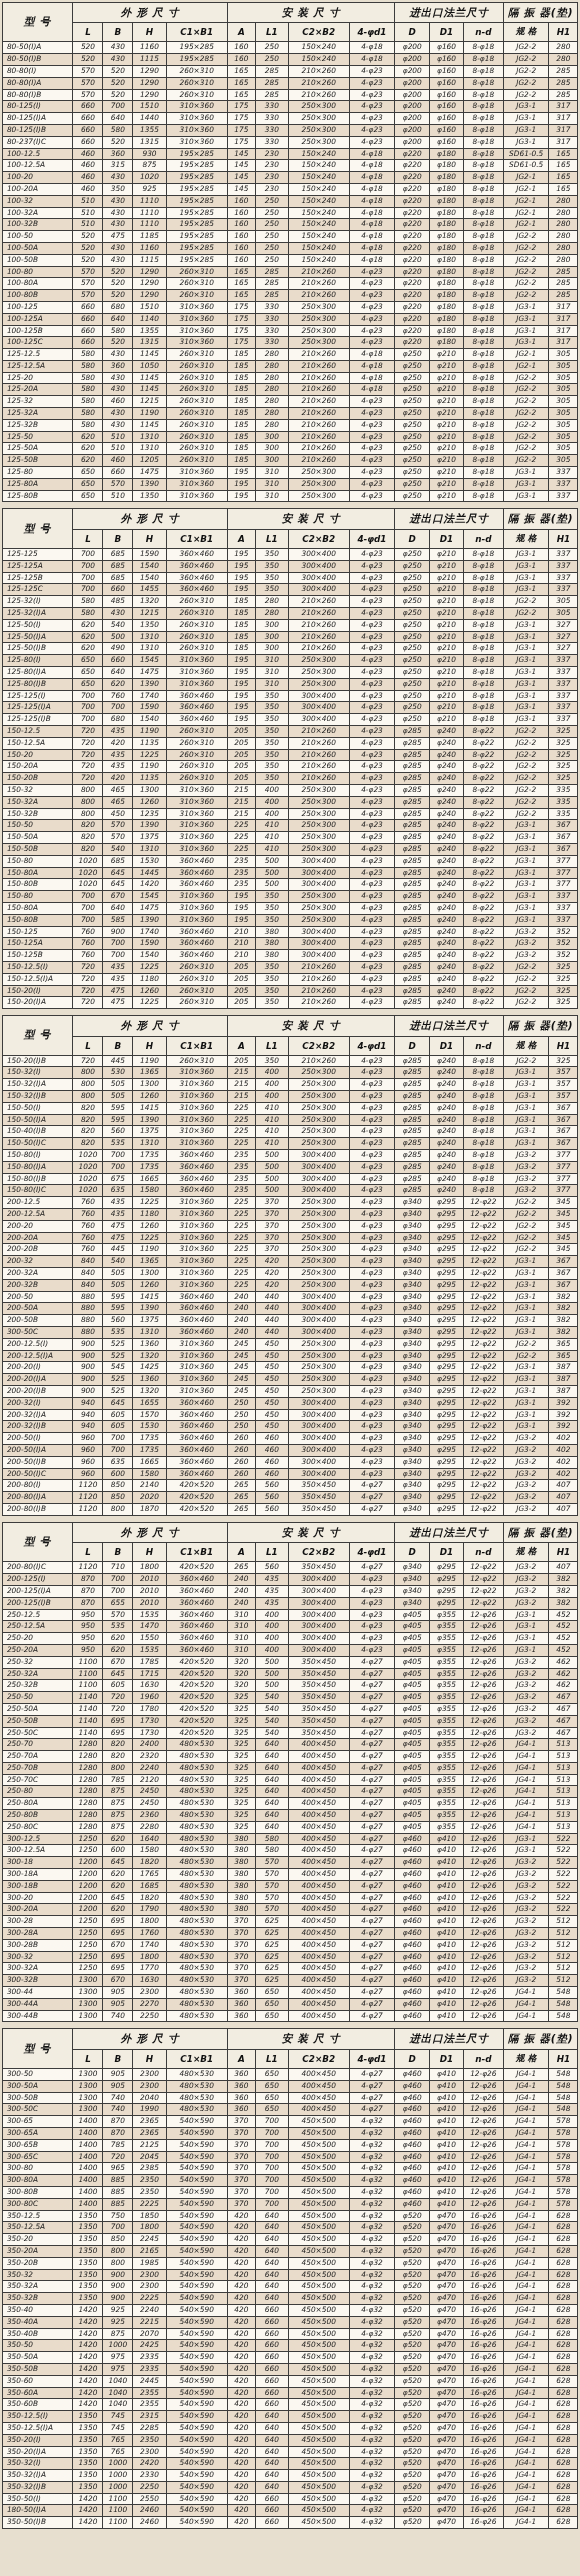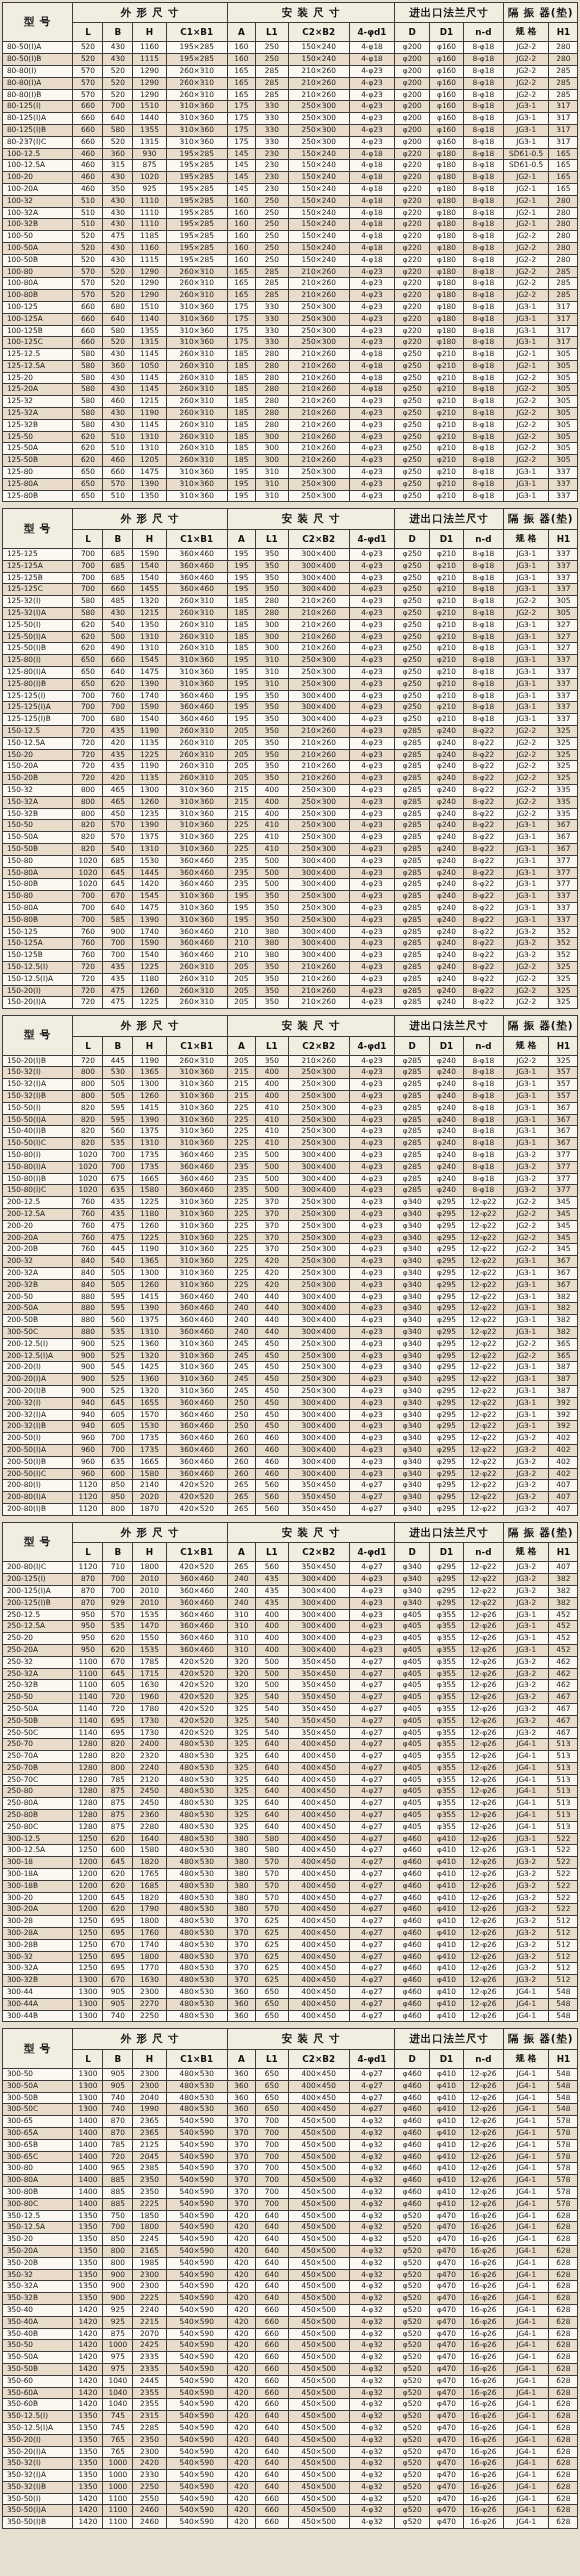--- a/index.html
+++ b/index.html
@@ -1,18 +1,18 @@
 <!DOCTYPE html>
 <html style="font-size:13.5px"><head>
 <meta charset="utf-8">
 <style>
   html,body{margin:0;padding:0;background:#e7dfcf;}
   body{font-family:"DejaVu Sans","Liberation Sans",sans-serif;width:580px;}
   .wrap{padding:1.7px 1.7px;}
-  table.spec{width:100%;border-collapse:collapse;table-layout:fixed;margin:0 0 5.9px 0;background:#14532d;}
+  table.spec{width:100%;border-collapse:collapse;table-layout:fixed;margin:0 0 5.9px 0;background:#14532d;font-style:italic;}
   table.spec th, table.spec td{border:0.8px solid #3c3c3c;overflow:hidden;white-space:nowrap;}
   table.spec{border:1.7px solid #222;}
   thead th{background:#f2ede1;color:#111;font-weight:bold;text-align:center;}
   thead tr.group-row th{height:17.7px;font-size:10.5px;letter-spacing:0.8px;}
   thead tr.sub-row th{height:16px;font-size:8.8px;letter-spacing:0;}
   tbody td{height:10.8px;line-height:10.8px;font-size:7.4px;color:#1a1a1a;text-align:center;padding:0 0.8px;}
   tbody td:first-child{text-align:left;padding-left:4.2px;}
   tbody tr:nth-child(odd){background:#fbf8f1;}
   tbody tr:nth-child(even){background:#e9dccb;}
 </style>
@@ -2114,21 +2114,21 @@
           <td>4-φ23</td>
           <td>φ340</td>
           <td>φ295</td>
           <td>12-φ22</td>
           <td>JG3-2</td>
           <td>382</td>
         </tr>
         <tr>
           <td>200-125(I)B</td>
           <td>870</td>
-          <td>929</td>
+          <td>655</td>
           <td>2010</td>
           <td>360×460</td>
           <td>240</td>
           <td>435</td>
           <td>300×400</td>
           <td>4-φ23</td>
           <td>φ340</td>
           <td>φ295</td>
           <td>12-φ22</td>
           <td>JG3-2</td>
@@ -3325,21 +3325,21 @@
           <td>660</td>
           <td>450×500</td>
           <td>4-φ32</td>
           <td>φ520</td>
           <td>φ470</td>
           <td>16-φ26</td>
           <td>JG4-1</td>
           <td>628</td>
         </tr>
         <tr>
-          <td>350-50(I)A</td>
+          <td>180-50(I)A</td>
           <td>1420</td>
           <td>1100</td>
           <td>2460</td>
           <td>540×590</td>
           <td>420</td>
           <td>660</td>
           <td>450×500</td>
           <td>4-φ32</td>
           <td>φ520</td>
           <td>φ470</td>

